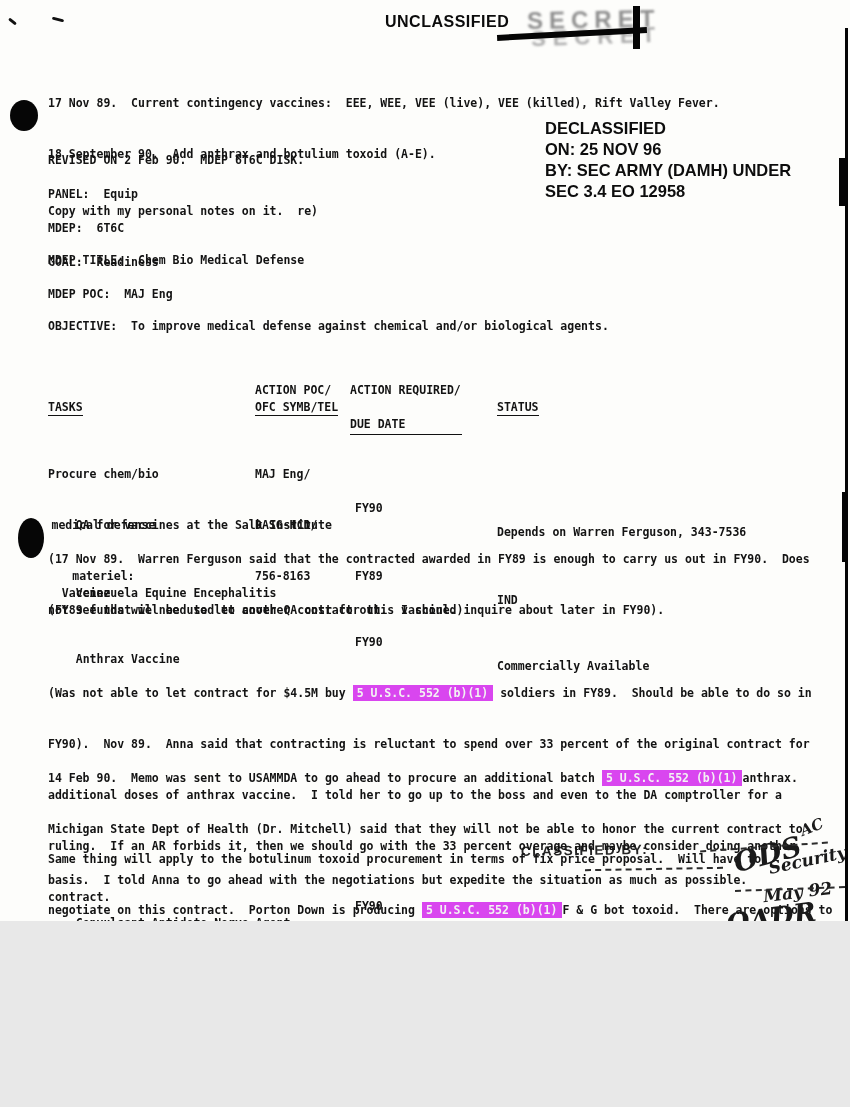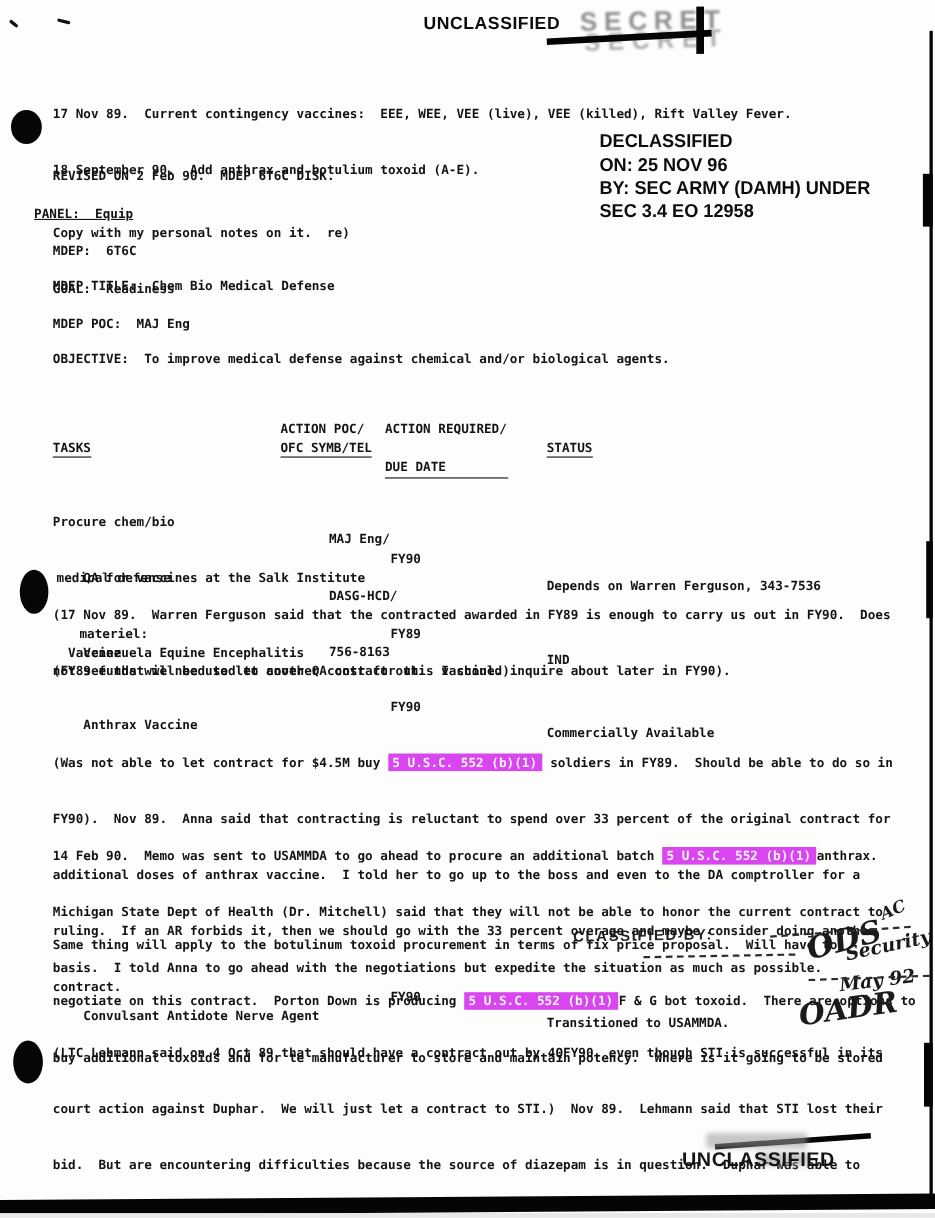--- a/index.html
+++ b/index.html
@@ -1,16 +1,16 @@
 <!DOCTYPE html>
 <html><head>
 <meta charset="utf-8">
 <style>
   html,body{margin:0;padding:0;background:#e8e8e8;}
-  .page{position:relative;width:850px;height:1103px;background:#fdfdfb;overflow:hidden;
+  .page{position:relative;width:850px;height:921px;background:#fdfdfb;overflow:hidden;
         font-family:"DejaVu Sans Mono",monospace;color:#131313;}
   
   .mono{font-size:11.5px;font-weight:700;line-height:17px;white-space:pre;letter-spacing:0;}
   .abs{position:absolute;}
   .ln{height:17px;white-space:pre;}
   .row{position:absolute;height:17px;}
   .c-due{position:absolute;left:307px;top:0;}
   .c-status{position:absolute;left:449px;top:0;margin-top:24px;}
   .ul{border-bottom:1.6px solid #111;padding-bottom:1px;}
   .ul-wide{display:inline-block;min-width:112px;}
@@ -60,39 +60,39 @@
     <div class="ln">GOAL:  Readiness</div>
   </div>
 
   <div class="abs sans declass" style="left:545px;top:118px;">
     <div>DECLASSIFIED</div>
     <div>ON: 25 NOV 96</div>
     <div>BY: SEC ARMY (DAMH) UNDER</div>
     <div>SEC 3.4 EO 12958</div>
   </div>
 
-  <div class="abs mono" style="left:31px;top:186px;text-decoration:underline;">PANEL:  Equip</div>
+  <div class="abs mono" style="left:48px;top:186px;">PANEL:  Equip</div>
   <div class="abs mono" style="left:48px;top:220px;">MDEP:  6T6C</div>
   <div class="abs mono" style="left:48px;top:252px;">MDEP TITLE:  Chem Bio Medical Defense</div>
   <div class="abs mono" style="left:48px;top:286px;">MDEP POC:  MAJ Eng</div>
   <div class="abs mono" style="left:48px;top:318px;">OBJECTIVE:  To improve medical defense against chemical and/or biological agents.</div>
 
   <div class="abs mono" style="left:255px;top:382px;">ACTION POC/</div>
   <div class="abs mono" style="left:350px;top:382px;">ACTION REQUIRED/</div>
   <div class="abs mono" style="left:48px;top:399px;"><span class="ul">TASKS</span></div>
   <div class="abs mono" style="left:255px;top:399px;"><span class="ul">OFC SYMB/TEL</span></div>
   <div class="abs mono" style="left:350px;top:416px;"><span class="ul ul-wide">DUE DATE</span></div>
   <div class="abs mono" style="left:497px;top:399px;"><span class="ul">STATUS</span></div>
 
   <div class="abs mono" style="left:48px;top:432px;text-align:center;">
     <div class="ln">Procure chem/bio</div>
     <div class="ln">medical defense</div>
     <div class="ln">materiel:</div>
   </div>
-  <div class="abs mono" style="left:255px;top:448px;margin-left:44px;">
+  <div class="abs mono" style="left:255px;top:432px;">
     <div class="ln">MAJ Eng/</div>
     <div class="ln">DASG-HCD/</div>
     <div class="ln">756-8163</div>
   </div>
 
   <div class="row mono" style="left:48px;top:500px;width:770px;">
     <span>QA for vaccines at the Salk Institute</span>
     <span class="c-due">FY90</span>
     <span class="c-status">Depends on Warren Ferguson, 343-7536</span>
   </div>

